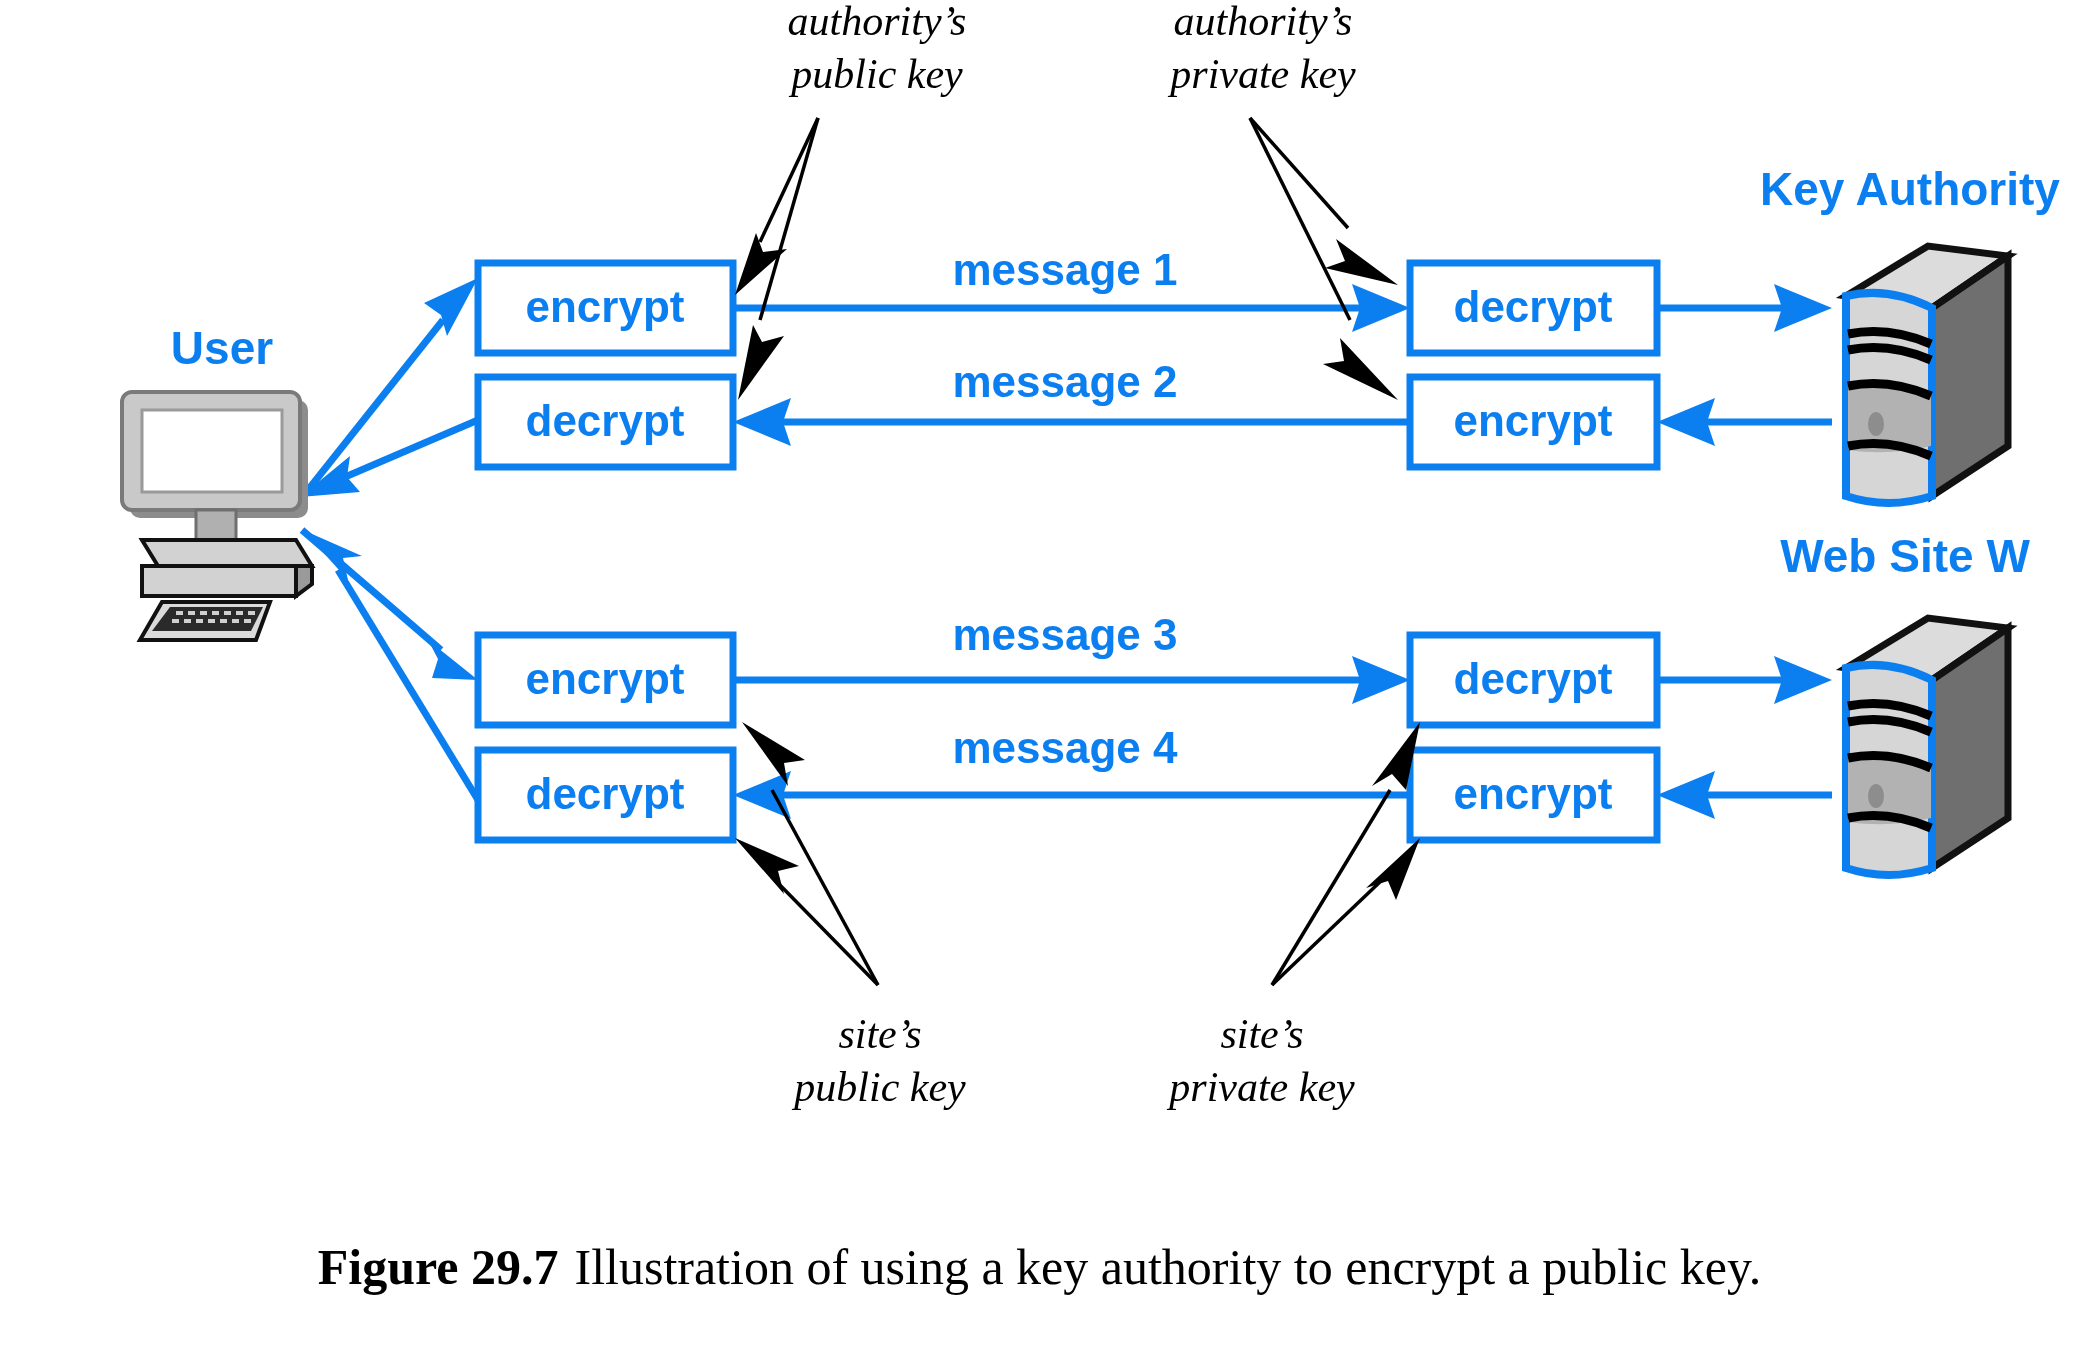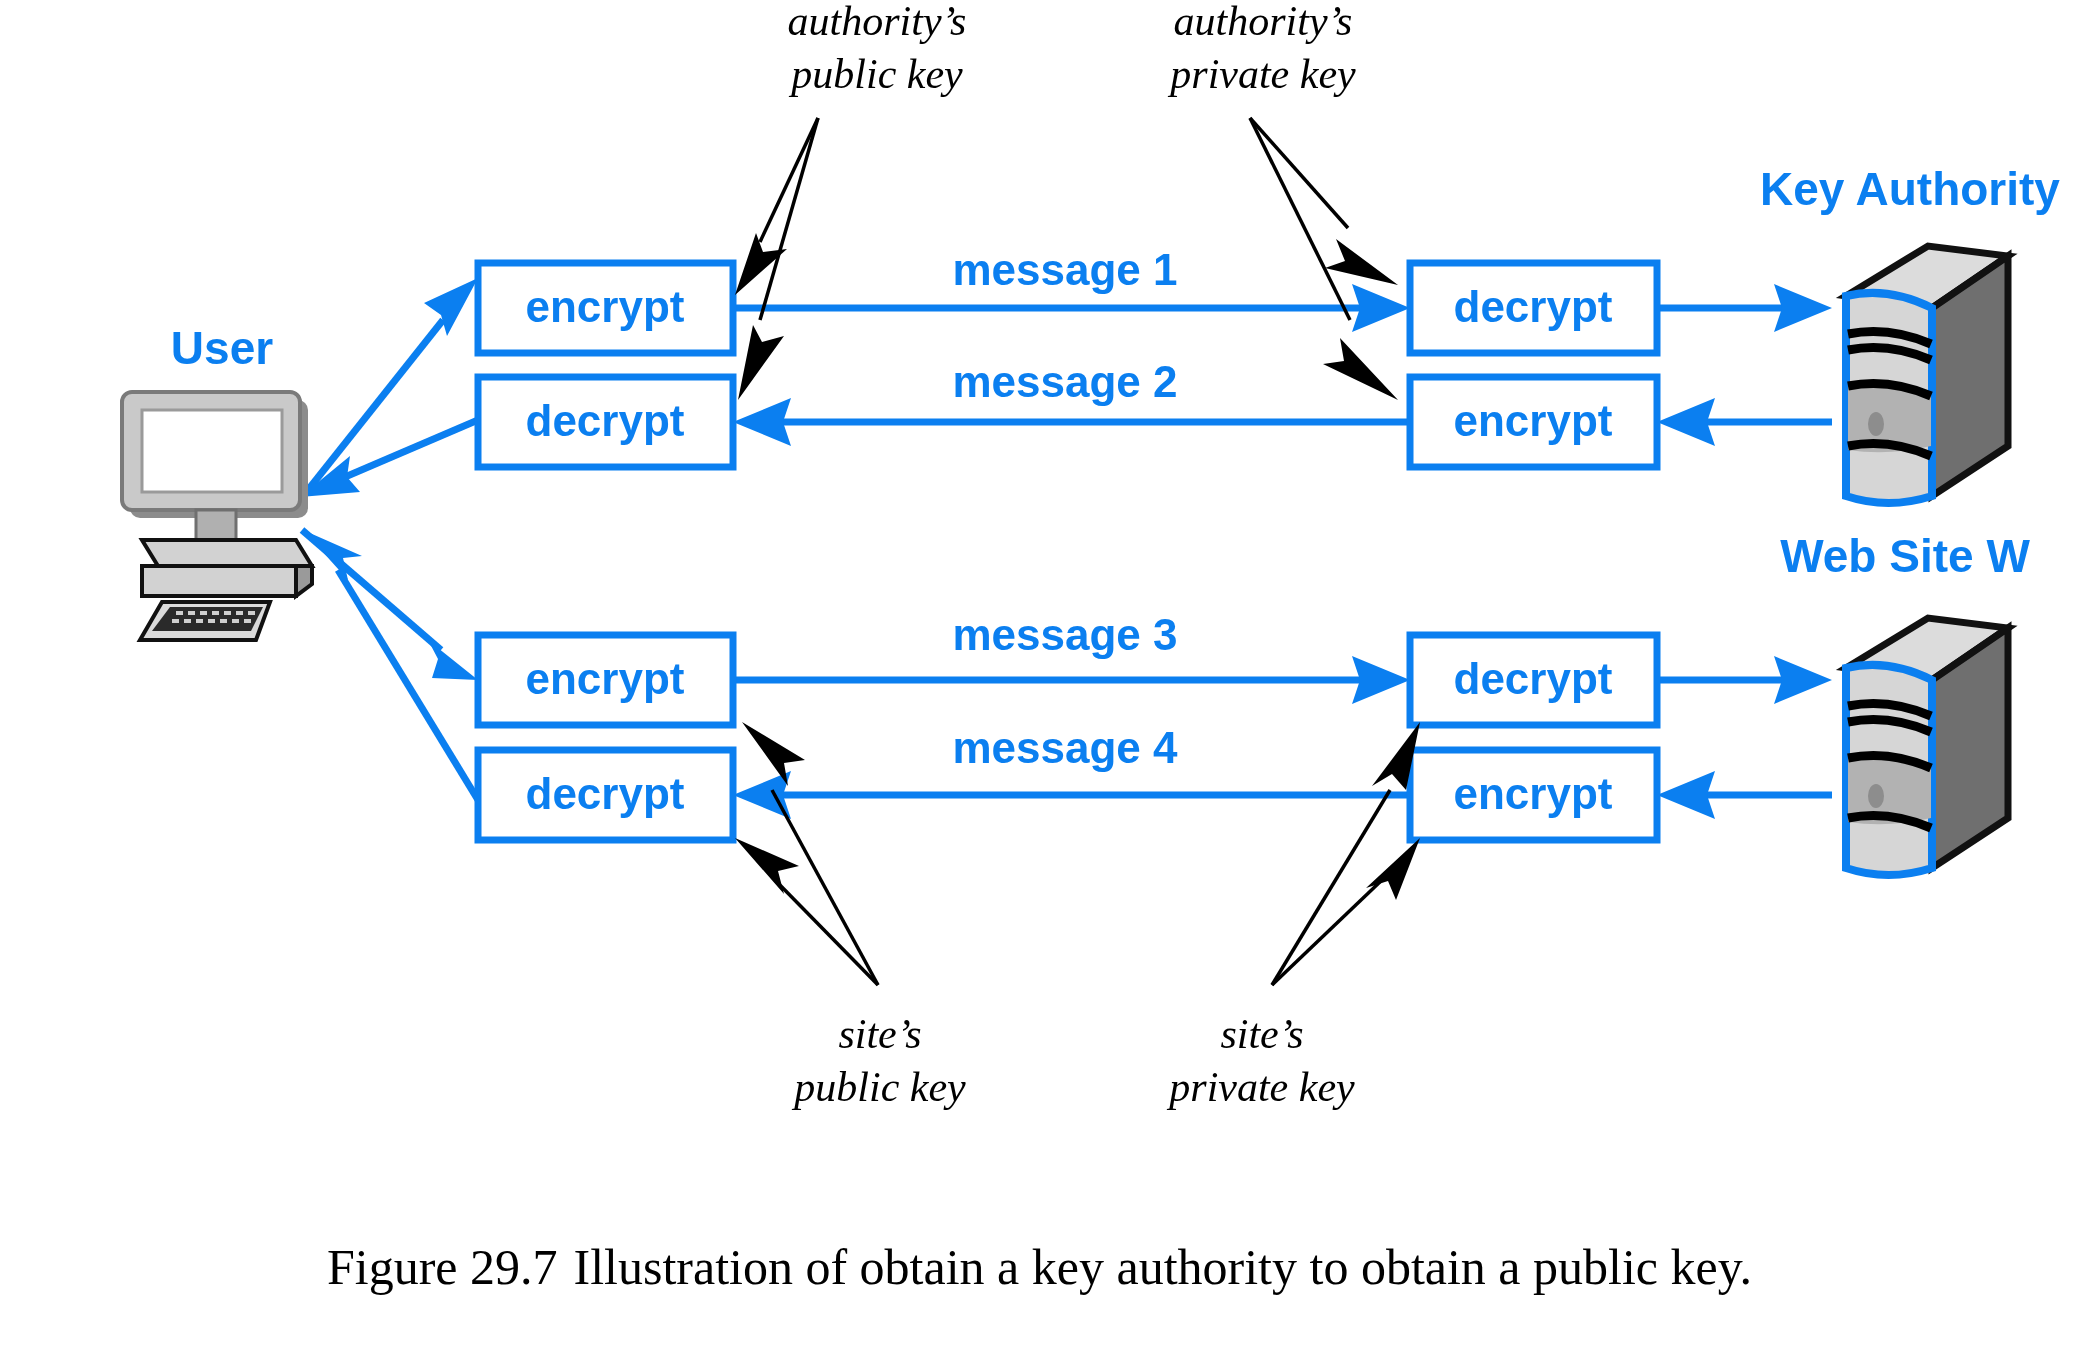--- a/index.html
+++ b/index.html
@@ -75,21 +75,21 @@
     left: 0;
     top: 1238px;
     width: 2079px;
     text-align: center;
     font-family: "Liberation Serif", serif;
     font-size: 50px;
     color: #000000;
     white-space: nowrap;
   }
   #caption .fig-num {
-    font-weight: normal;
+    font-weight: bold;
     margin-right: 16px;
   }
 </style>
 </head>
 <body>
 
 <div id="page">
 
   <svg id="figure-svg" viewBox="0 0 2079 1348">
 
@@ -309,16 +309,16 @@
       <path d="M16,112 Q57,104 99,122" fill="none" stroke="#000000" stroke-width="9"></path>
       <path d="M16,148 Q57,140 99,158" fill="none" stroke="#000000" stroke-width="9"></path>
       <path d="M16,208 Q57,200 99,218" fill="none" stroke="#000000" stroke-width="9"></path>
       <ellipse cx="44" cy="186" rx="8" ry="12" fill="#8d8d8d"></ellipse>
     </g>
     <text class="node-label" x="1905" y="572" text-anchor="middle">Web Site W</text>
 
   </svg>
 
   <div id="caption">
-    <span class="fig-num">Figure 29.7</span><span>Illustration of obtain a key authority to obtain a public key.</span>
+    <span class="fig-num">Figure 29.7</span><span>Illustration of using a key authority to encrypt a public key.</span>
   </div>
 
 </div>
 
 </body></html>

